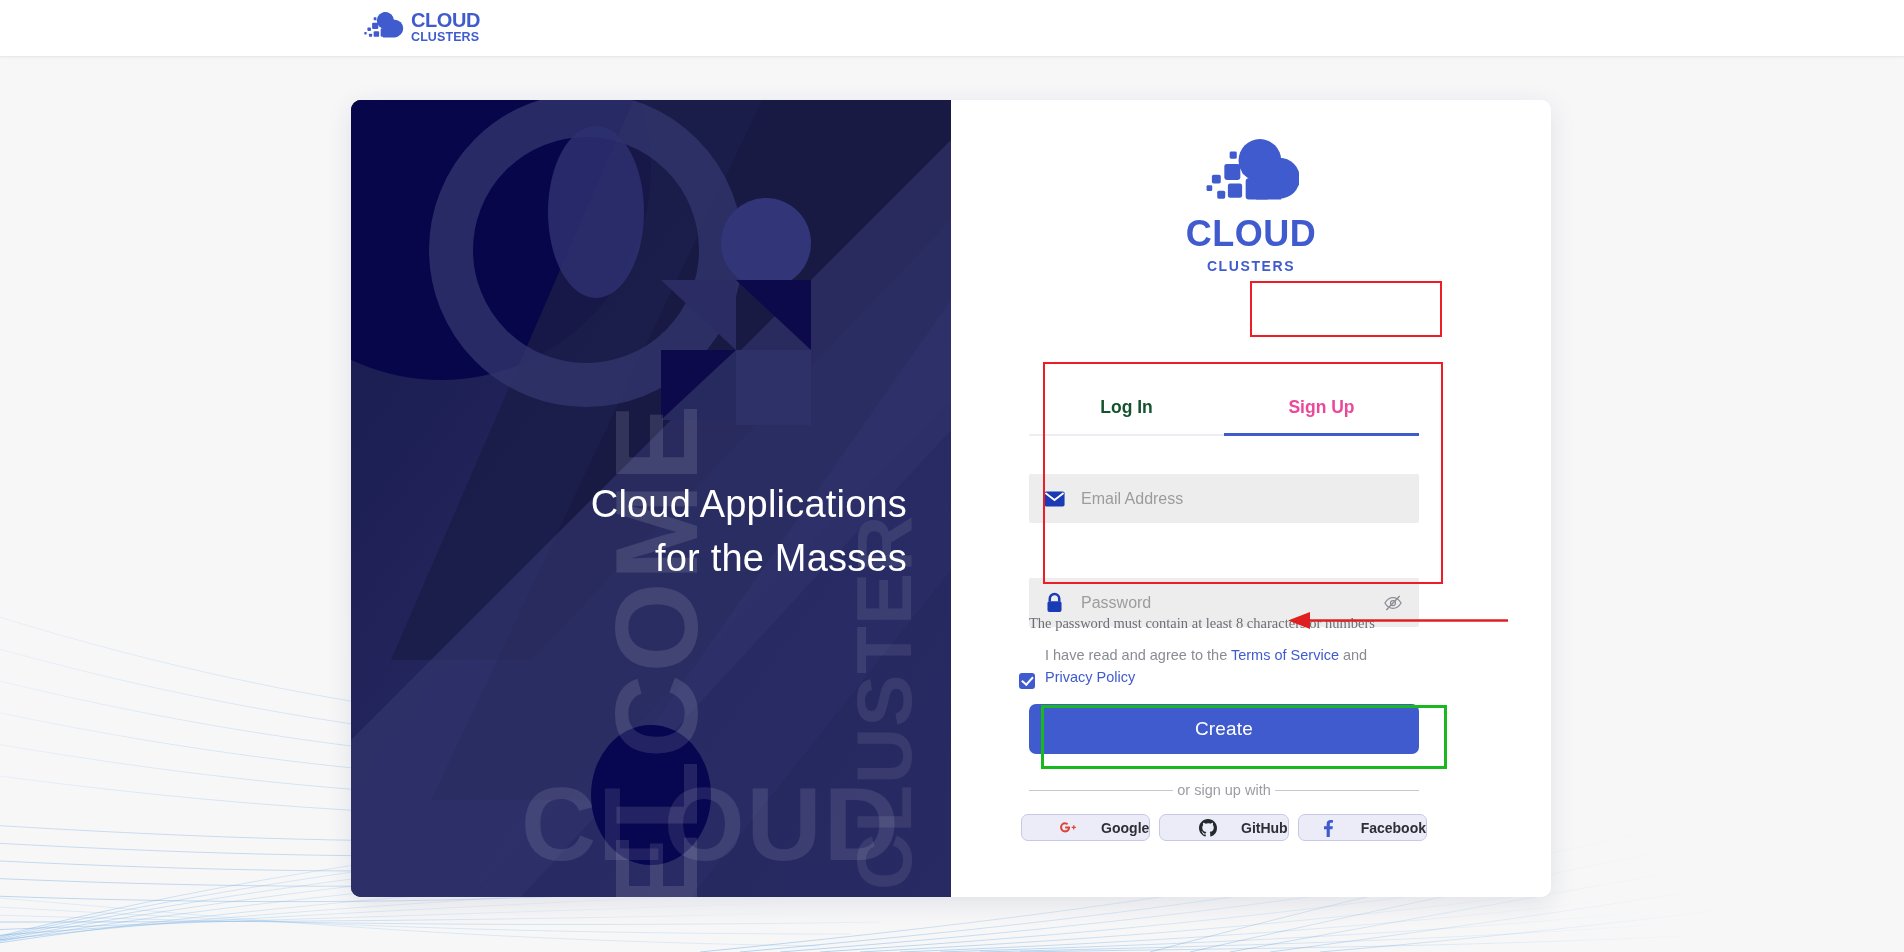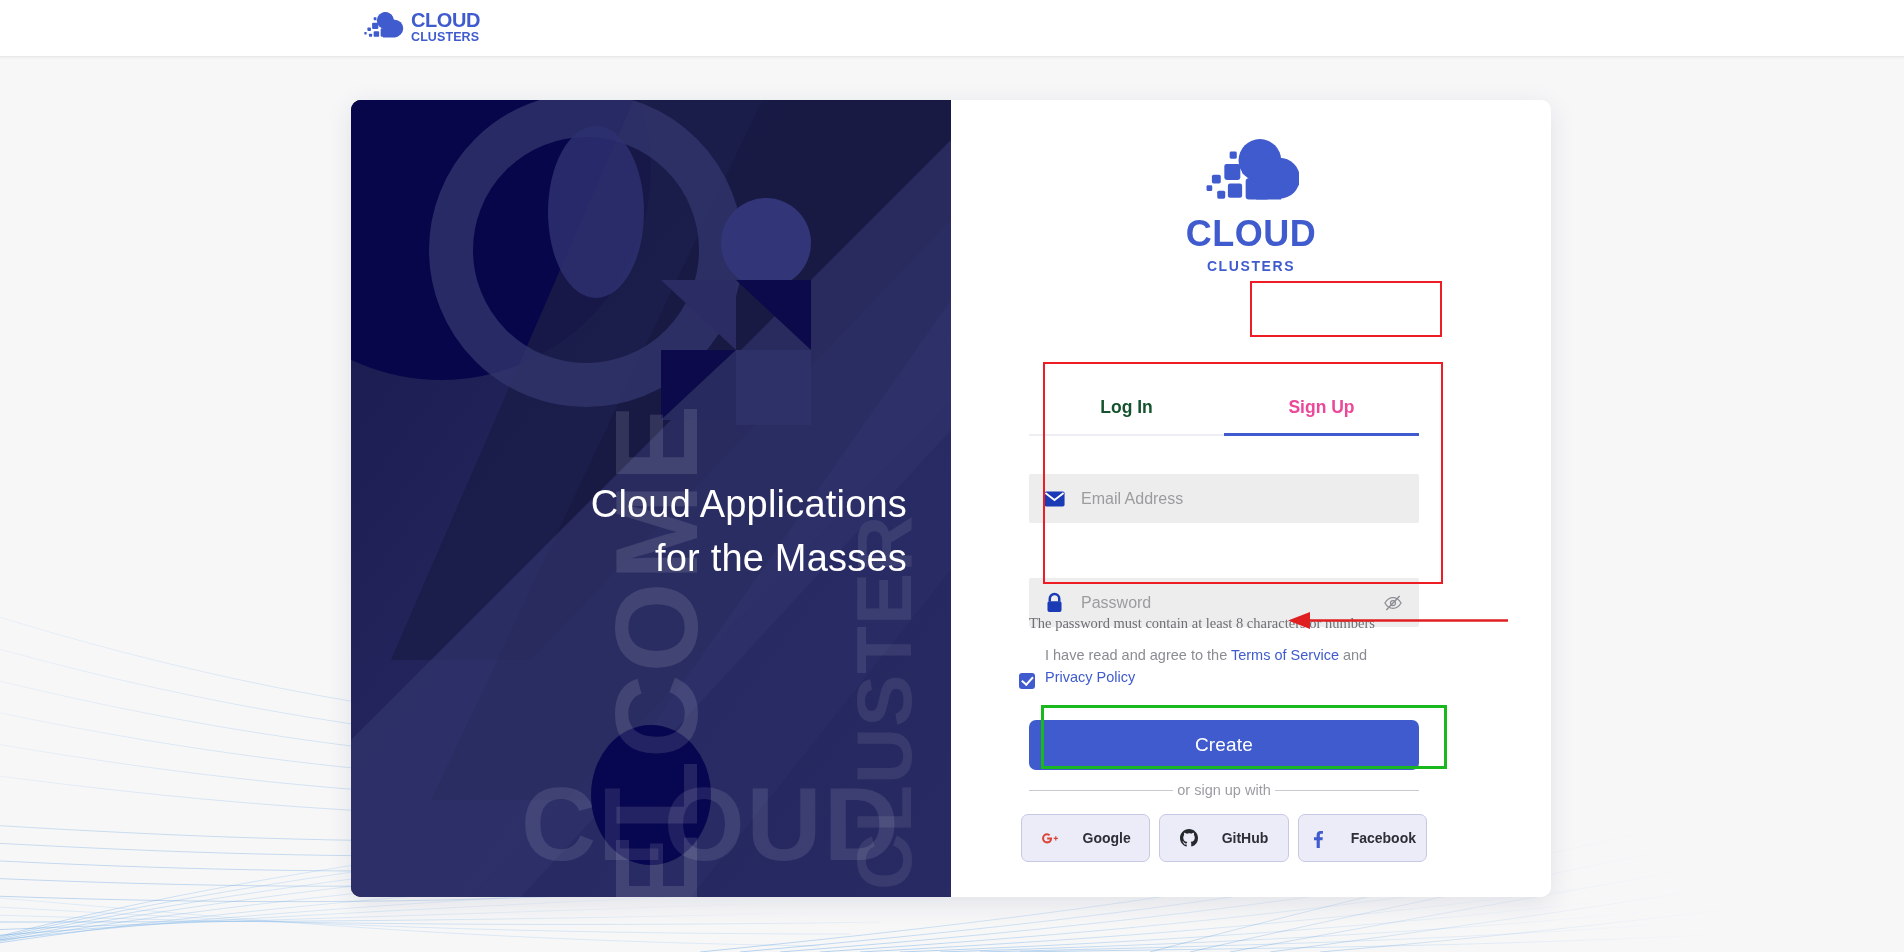--- a/index.html
+++ b/index.html
@@ -255,21 +255,20 @@
     width: 390px;
     height: 50px;
     background: #3f5bce;
     border: none;
     border-radius: 7px;
     color: #ffffff;
     font-size: 19px;
     font-family: "Liberation Sans", sans-serif;
     cursor: pointer;
     letter-spacing: 0.2px;
-    margin-top: 16px;
   }
 
   .divider {
     position: absolute;
     left: 78px;
     top: 682px;
     width: 390px;
     display: flex;
     align-items: center;
     gap: 4px;
@@ -281,27 +280,27 @@
     position: absolute;
     left: 70px;
     top: 714px;
     width: 406px;
     display: flex;
     justify-content: space-between;
     gap: 9px;
   }
   .social-btn {
     flex: 1 1 0;
-    height: 48px;
+    height: 27px;
     background: #ececf8;
     border: 1px solid #c6c9e4;
     border-radius: 7px;
     display: flex;
     align-items: center;
-    justify-content: center;
+    justify-content: flex-end;
     gap: 24px;
     font-size: 14px;
     font-weight: 700;
     color: #2d2f36;
     cursor: pointer;
     font-family: "Liberation Sans", sans-serif;
   }
   .social-btn .sicon {
     width: 18px; height: 18px;
     display: flex; align-items: center; justify-content: center;

